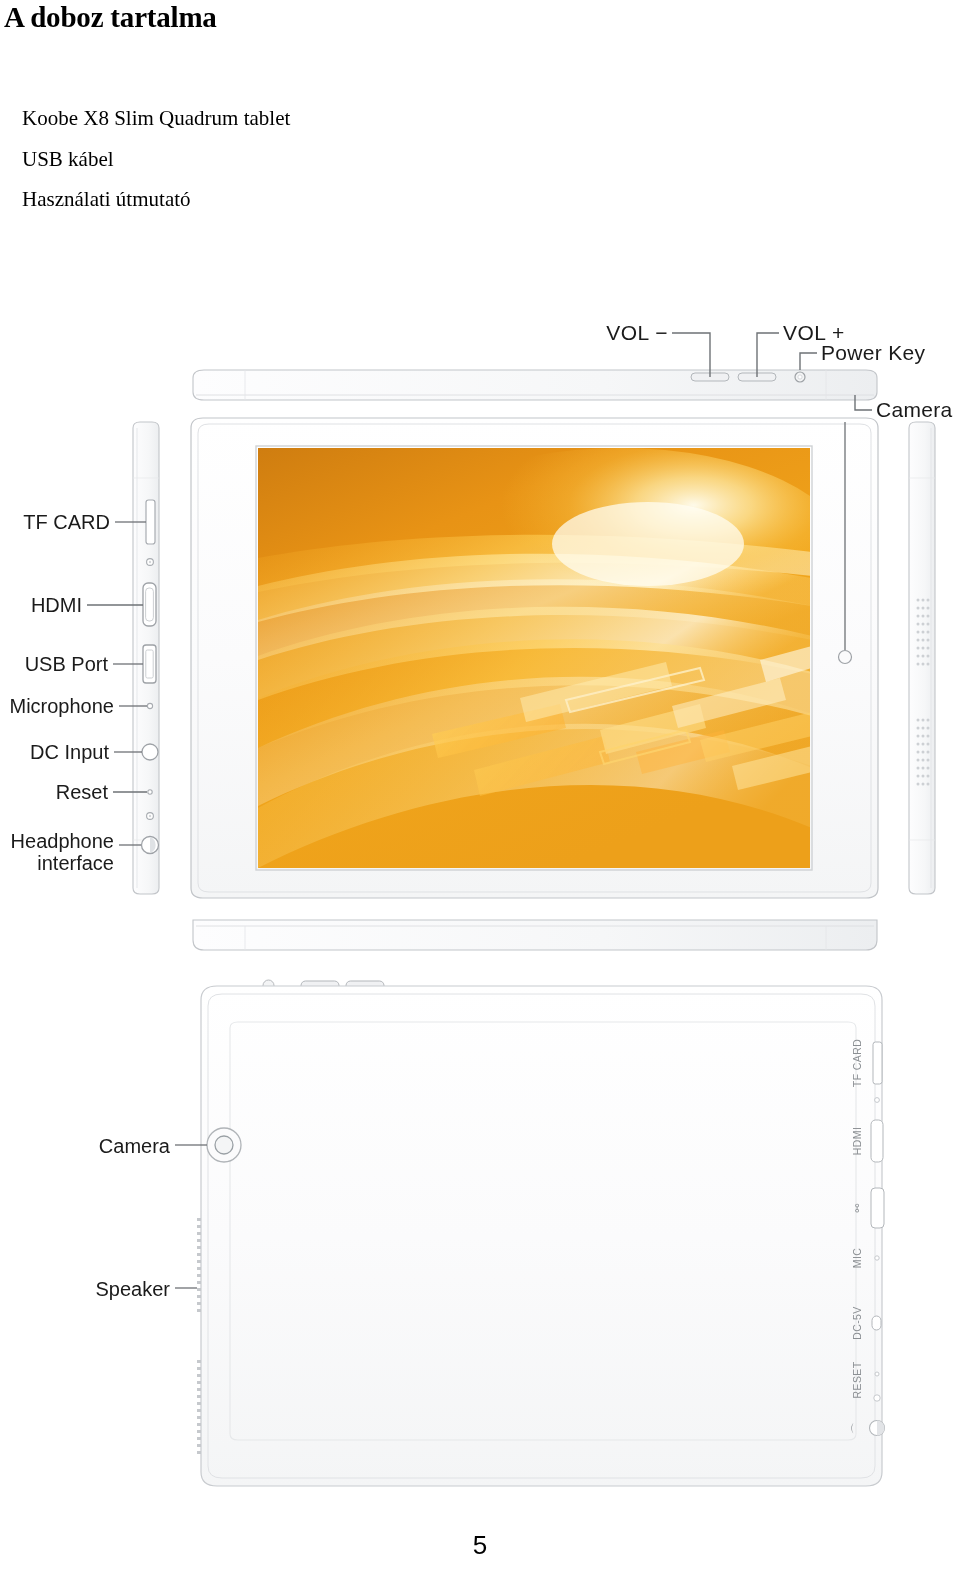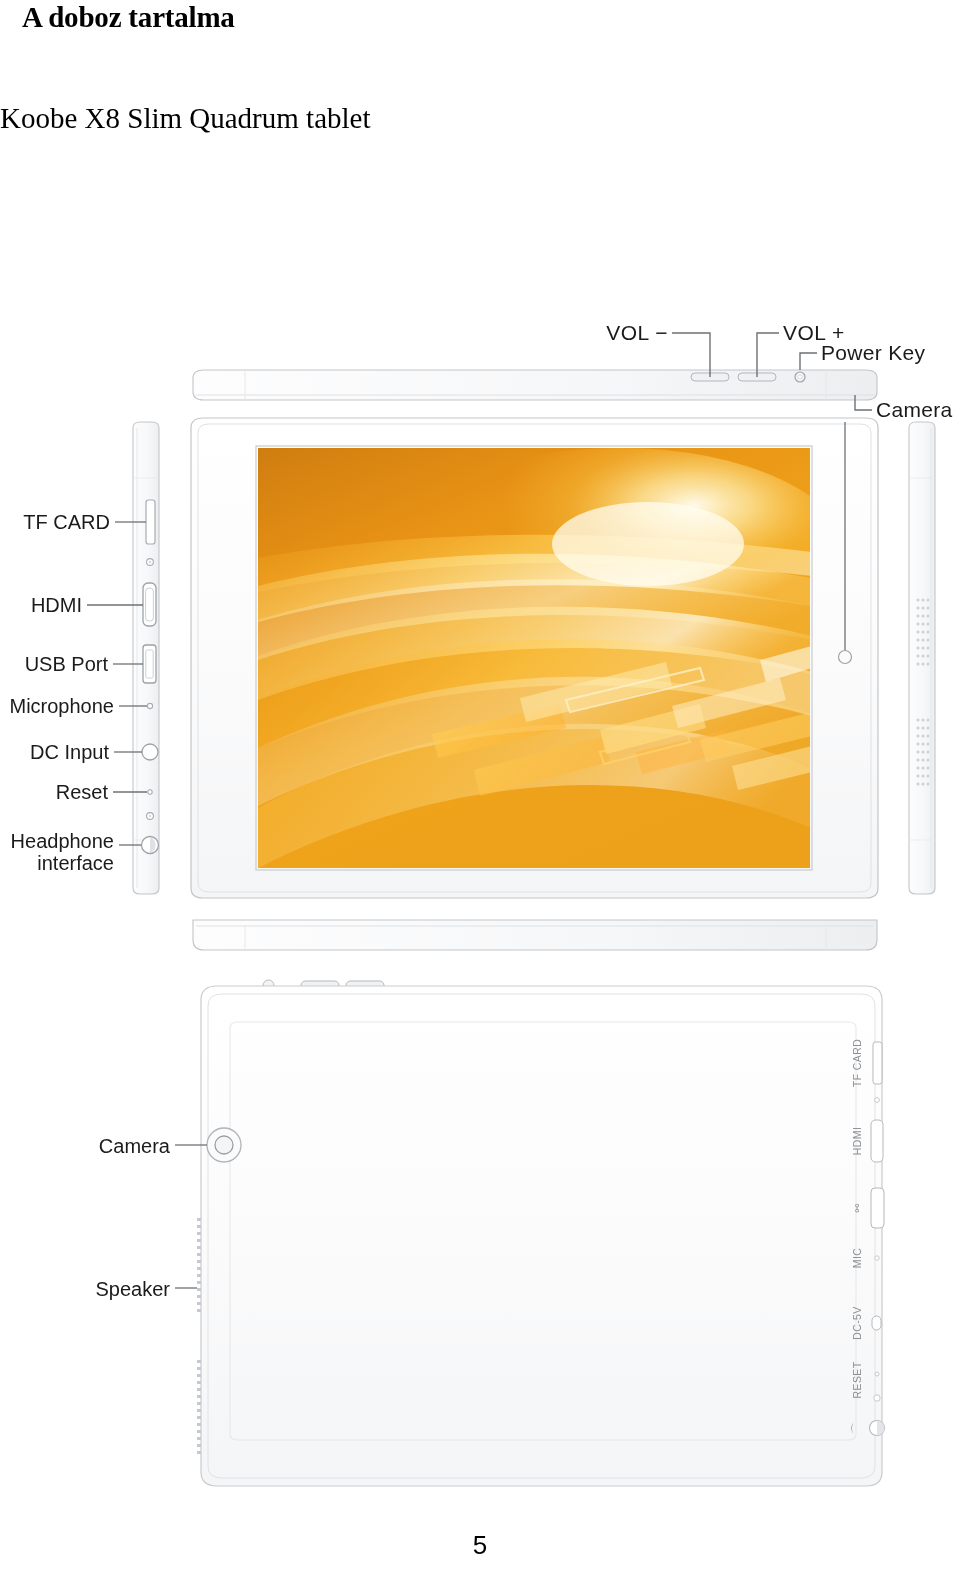--- a/index.html
+++ b/index.html
@@ -12,33 +12,33 @@
     height: 1584px;
     position: relative;
     overflow: hidden;
     font-family: "Liberation Serif", "DejaVu Serif", serif;
     color: #000000;
   }
 
   
   #page-title {
     position: absolute;
-    left: 22px;
+    left: 4px;
     top: 2px;
     font-size: 29px;
     font-weight: bold;
     letter-spacing: -0.2px;
     line-height: 1.1;
     white-space: nowrap;
   }
   #contents-list {
     position: absolute;
-    left: 0;
+    left: 22px;
     top: 98px;
-    font-size: 29px;
+    font-size: 21px;
     line-height: 40.5px;
   }
   #contents-list .content-line {
     white-space: nowrap;
   }
 
   
   #figure {
     position: absolute;
     left: 0;
@@ -62,20 +62,22 @@
     color: #000;
   }
 </style>
 </head>
 <body>
 
 <div id="page-title">A doboz tartalma</div>
 
 <div id="contents-list">
   <div class="content-line">Koobe X8 Slim Quadrum tablet</div>
+  <div class="content-line">USB kábel</div>
+  <div class="content-line">Használati útmutató</div>
 </div>
 
 <div id="figure">
 <svg width="960" height="1200" viewBox="0 0 960 1200" xmlns="http://www.w3.org/2000/svg">
   <defs>
 
     <linearGradient id="wpBase" x1="0" y1="0" x2="0.55" y2="1">
       <stop offset="0%" stop-color="#cf7d10"></stop>
       <stop offset="28%" stop-color="#e89315"></stop>
       <stop offset="62%" stop-color="#f0a41b"></stop>

